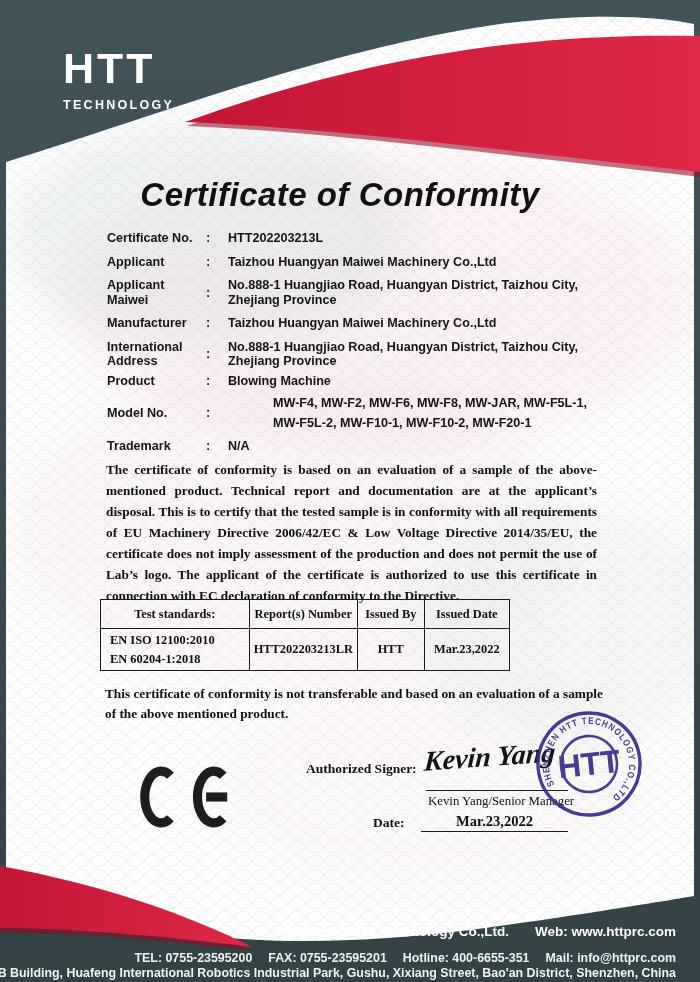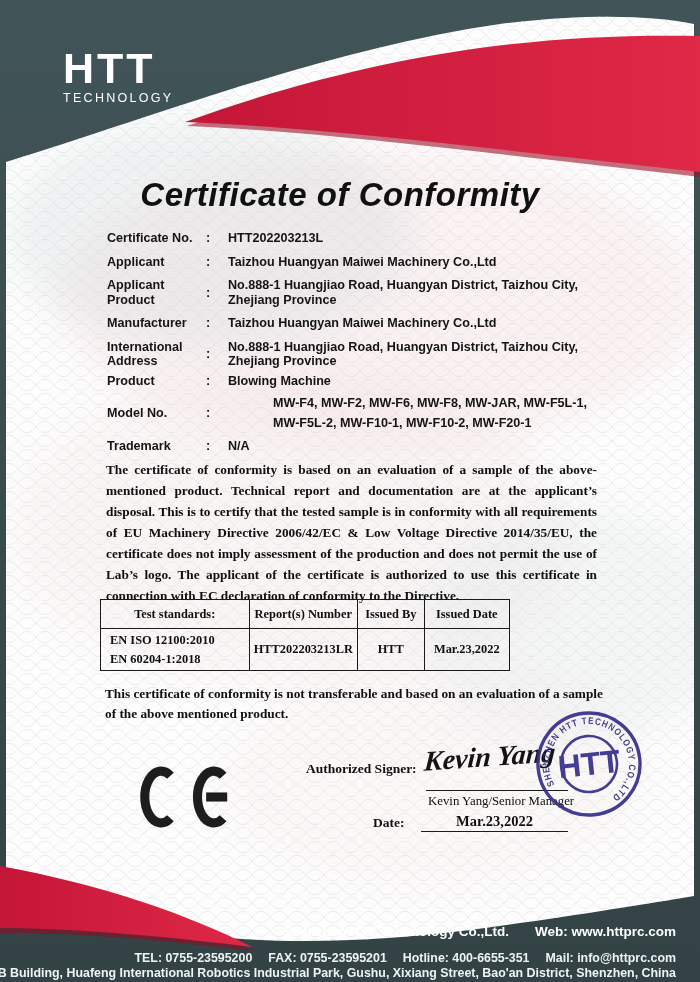--- a/index.html
+++ b/index.html
@@ -4,21 +4,21 @@
 <style>
   html,body{margin:0;padding:0;background:#222;}
   .stage{position:relative;width:700px;height:982px;overflow:hidden;
          font-family:"Liberation Sans",sans-serif;background:#3b4d50;}
   .stage *{box-sizing:border-box;}
   svg.frame{position:absolute;left:0;top:0;width:700px;height:982px;}
 
   
   .logo{position:absolute;left:63px;top:46px;color:#fff;}
   .logo-htt{font-size:43px;font-weight:bold;letter-spacing:3px;line-height:44px;}
-  .logo-sub{font-size:12.5px;font-weight:normal;letter-spacing:2.3px;margin-top:1px;}
+  .logo-sub{font-size:12.5px;font-weight:bold;letter-spacing:2.3px;margin-top:8px;}
 
   
   .title{position:absolute;left:60px;top:176px;width:560px;margin:0;text-align:center;
          font-size:33px;font-style:italic;font-weight:bold;color:#101010;letter-spacing:.5px;}
 
   
   .fields{position:absolute;left:107px;top:231px;width:492px;color:#141414;}
   .row{display:flex;margin-bottom:9px;font-size:12.6px;font-weight:bold;}
   .row.m5{margin-bottom:5px;}
   .row.m6{margin-bottom:6px;}
@@ -133,21 +133,21 @@
       <span class="rl">Certificate No.</span>
       <span class="rc">:</span>
       <span class="rv">HTT202203213L</span>
     </div>
     <div class="row">
       <span class="rl">Applicant</span>
       <span class="rc">:</span>
       <span class="rv">Taizhou Huangyan Maiwei Machinery Co.,Ltd</span>
     </div>
     <div class="row">
-      <span class="rl">Applicant Product</span>
+      <span class="rl">Applicant Maiwei</span>
       <span class="rc">:</span>
       <span class="rv">
         <div>No.888-1 Huangjiao Road, Huangyan District, Taizhou City,</div>
         <div>Zhejiang Province</div>
       </span>
     </div>
     <div class="row">
       <span class="rl">Manufacturer</span>
       <span class="rc">:</span>
       <span class="rv">Taizhou Huangyan Maiwei Machinery Co.,Ltd</span>

